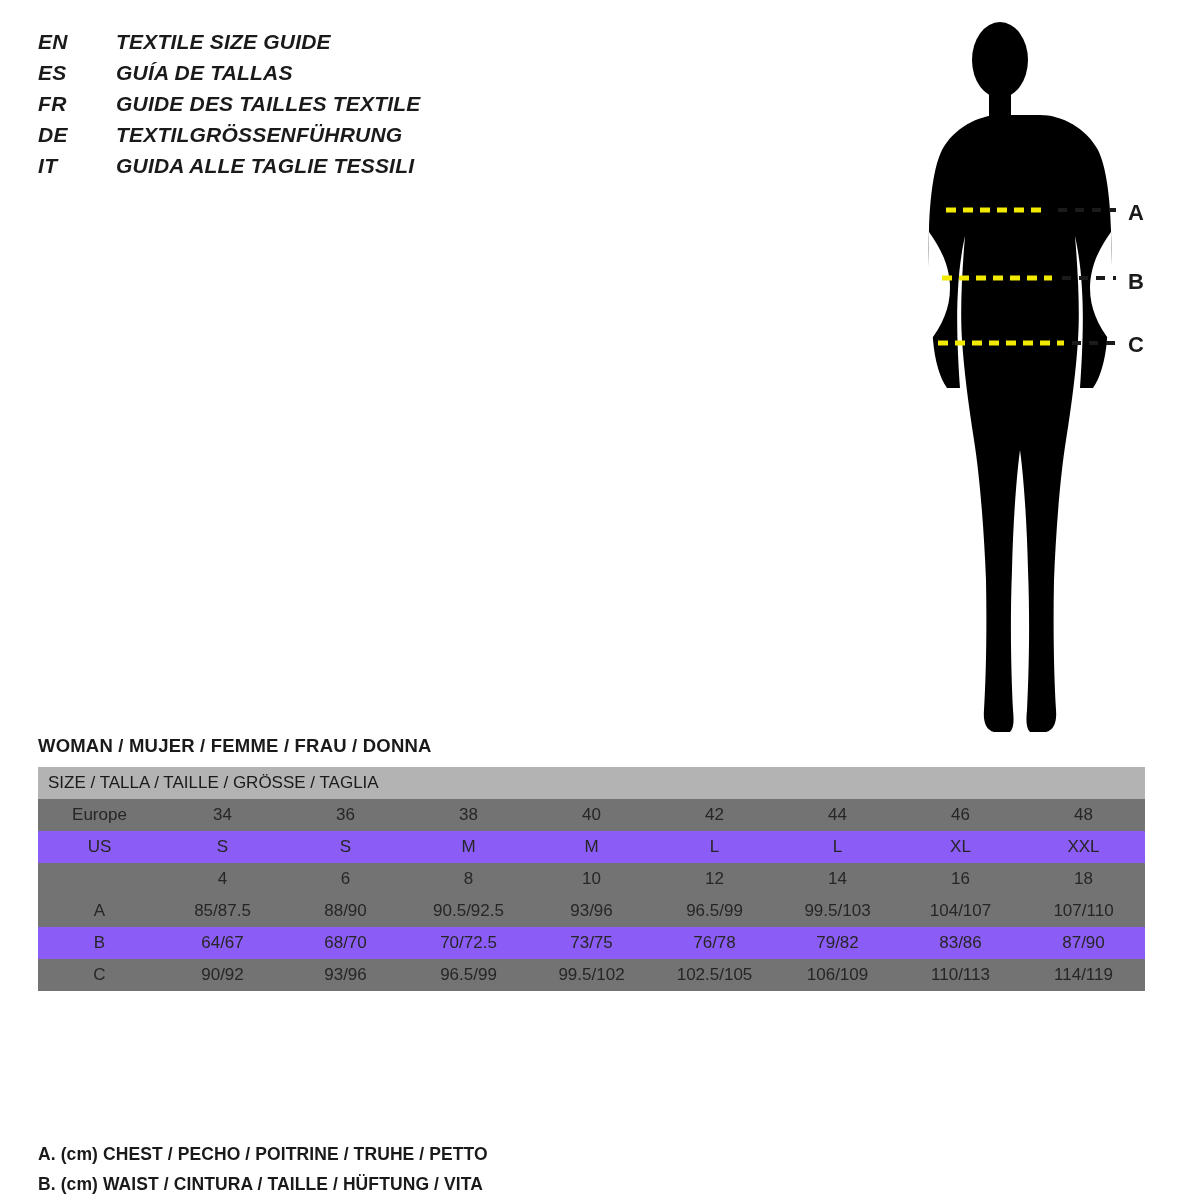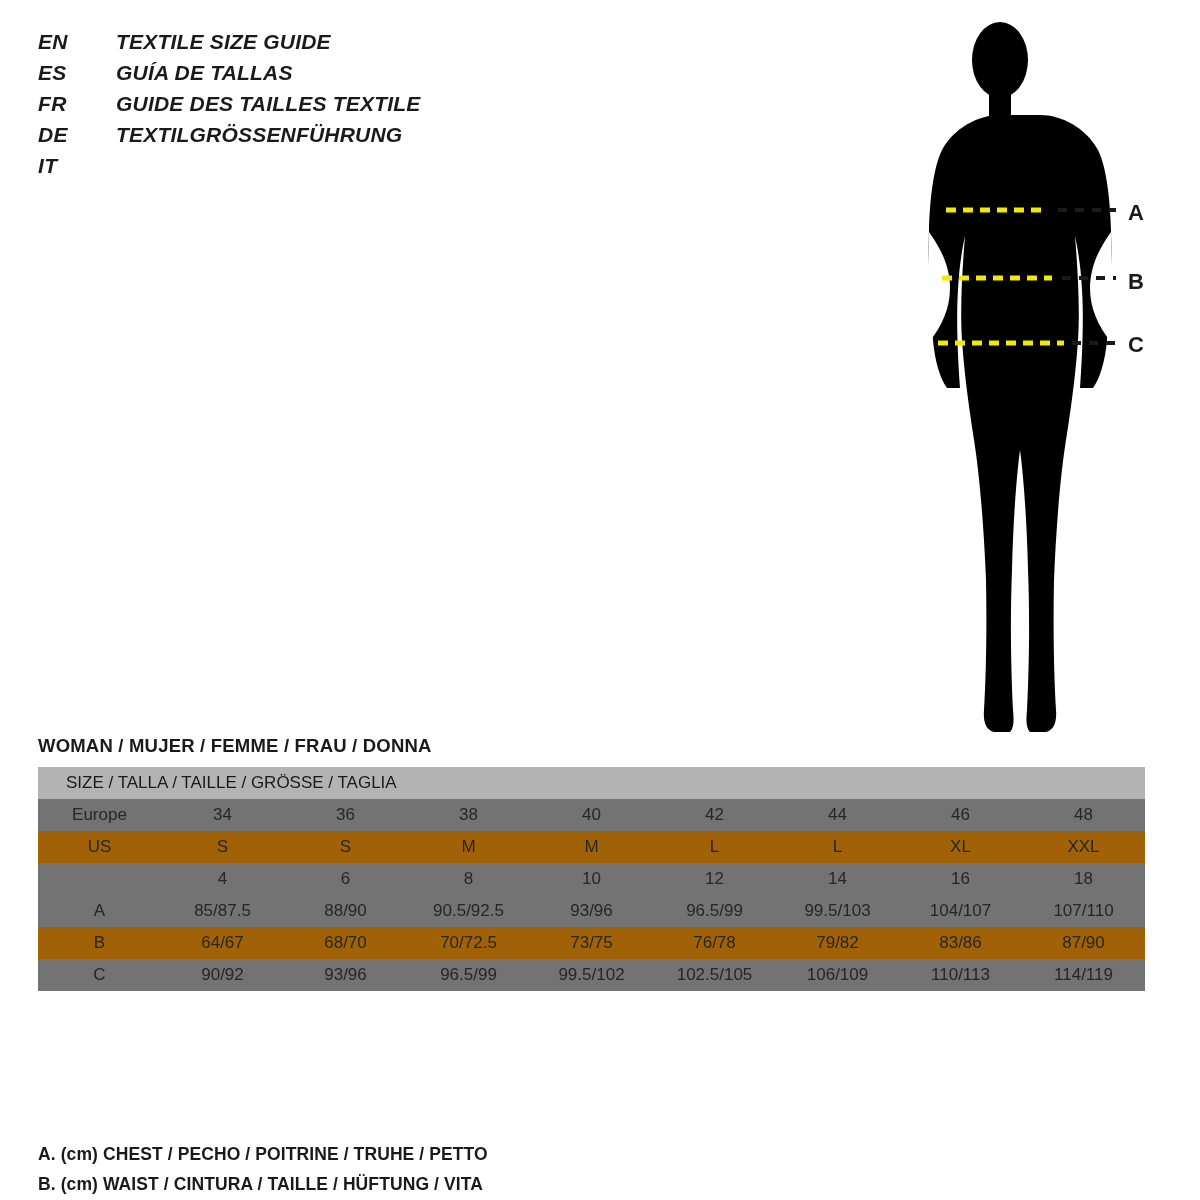--- a/index.html
+++ b/index.html
@@ -95,26 +95,26 @@
     padding: 0;
     height: 32px;
     font-weight: normal;
     text-align: center;
     vertical-align: middle;
   }
   table.size-table th.hdr {
     background: #b3b3b3;
     color: #1a1a1a;
     text-align: left;
-    padding-left: 28px;
+    padding-left: 10px;
     font-size: 17px;
     height: 32px;
   }
   tr.row-grey td { background: #737373; }
-  tr.row-light td { background: #a16207; }
+  tr.row-light td { background: #8b5cf6; }
   td.label-col {
     text-align: left;
     padding-left: 10px;
     width: 185px;
   }
 
   
   .footnotes {
     position: absolute;
     top: 1144px;
@@ -145,20 +145,21 @@
   <div class="lang-row">
     <span class="lang-code">FR</span>
     <span class="lang-title">GUIDE DES TAILLES TEXTILE</span>
   </div>
   <div class="lang-row">
     <span class="lang-code">DE</span>
     <span class="lang-title">TEXTILGRÖSSENFÜHRUNG</span>
   </div>
   <div class="lang-row">
     <span class="lang-code">IT</span>
+    <span class="lang-title">GUIDA ALLE TAGLIE TESSILI</span>
   </div>
 </div>
 
 <div class="figure-area">
   <svg class="figure-svg" width="340" height="740" viewBox="0 0 340 740">
 
     <ellipse cx="150" cy="50" rx="28" ry="38" fill="#000000"></ellipse>
 
     <rect x="139" y="82" width="22" height="30" fill="#000000"></rect>
 

